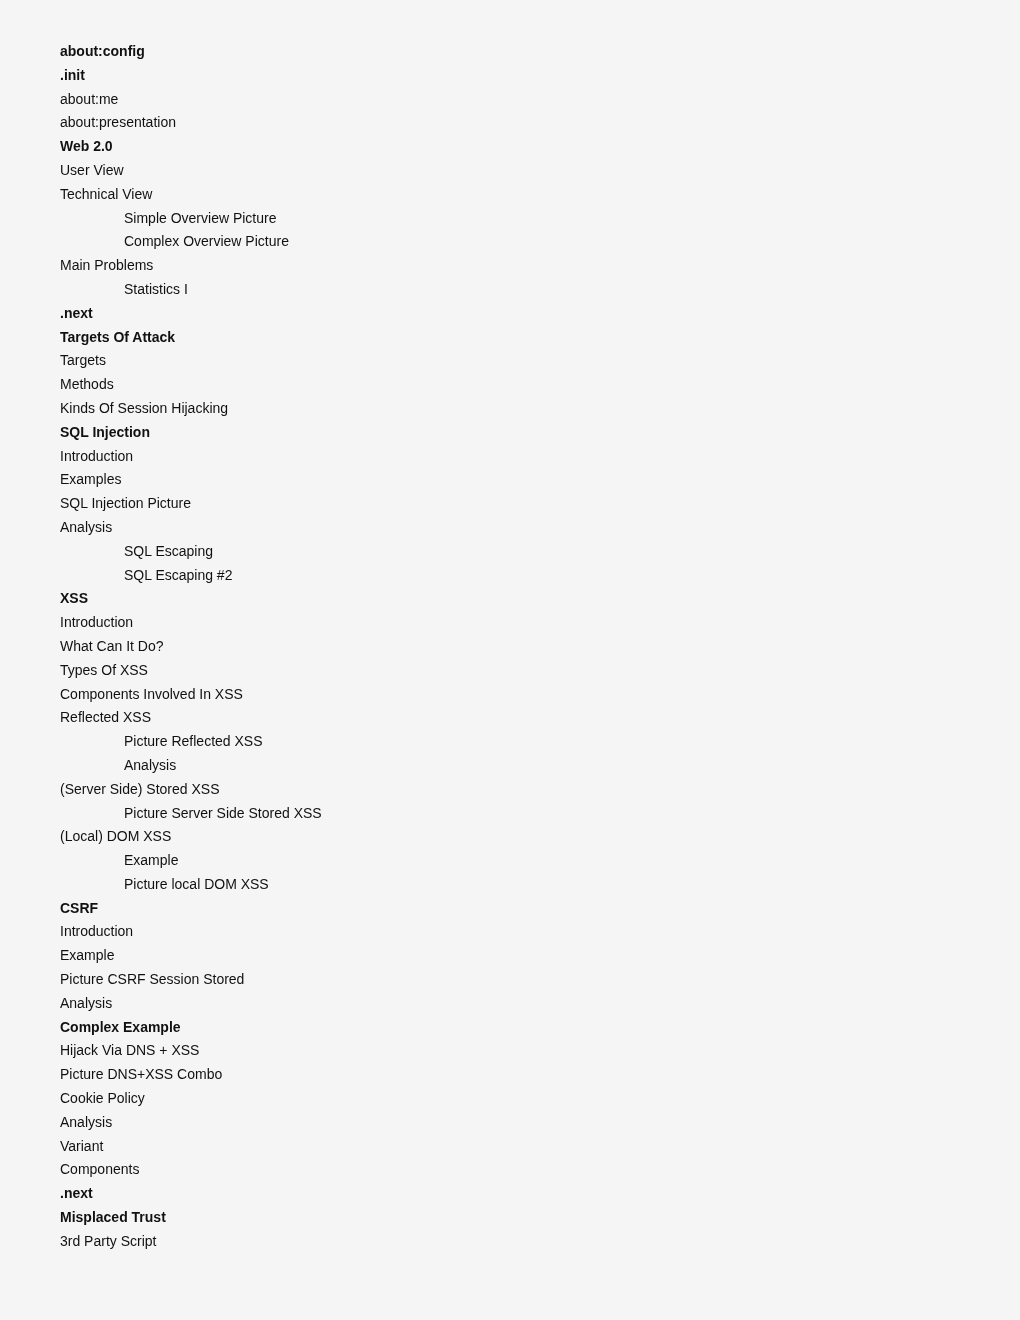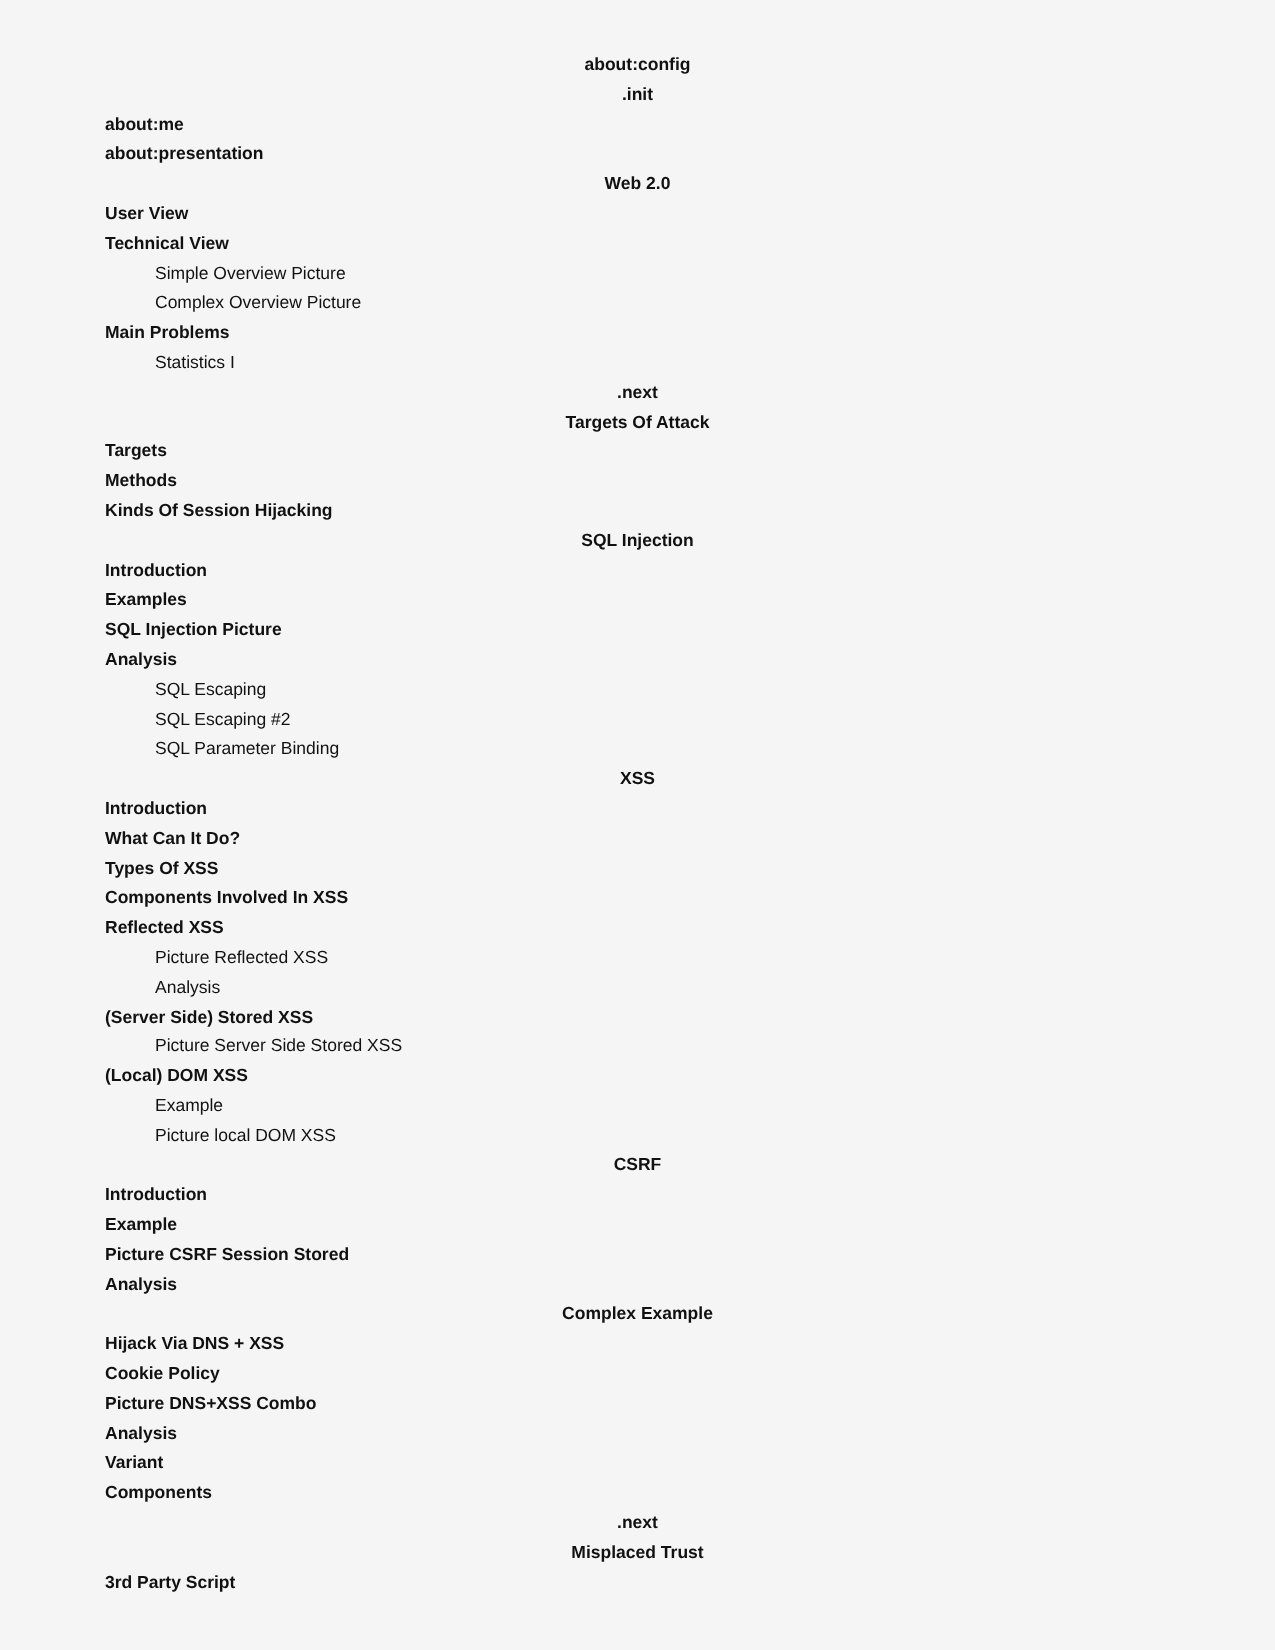--- a/index.html
+++ b/index.html
@@ -23,26 +23,24 @@
     }
 
     .item {
       display: block;
       white-space: nowrap;
     }
 
     .level-0 {
       font-weight: bold;
       margin-left: 0px;
-      text-align: center;
     }
 
     .level-1 {
-      font-weight: bold;
-      margin-left: 24px;
+      font-weight: normal;
     }
 
     .level-2 {
       font-weight: normal;
       margin-left: 64px;
     }
   </style>
 </head>
 <body>
 
@@ -63,42 +61,41 @@
     <span class="item level-1">Targets</span>
     <span class="item level-1">Methods</span>
     <span class="item level-1">Kinds Of Session Hijacking</span>
     <span class="item level-0">SQL Injection</span>
     <span class="item level-1">Introduction</span>
     <span class="item level-1">Examples</span>
     <span class="item level-1">SQL Injection Picture</span>
     <span class="item level-1">Analysis</span>
     <span class="item level-2">SQL Escaping</span>
     <span class="item level-2">SQL Escaping #2</span>
-    <span class="item level-2">SQL Parameter Binding</span>
     <span class="item level-0">XSS</span>
     <span class="item level-1">Introduction</span>
     <span class="item level-1">What Can It Do?</span>
     <span class="item level-1">Types Of XSS</span>
     <span class="item level-1">Components Involved In XSS</span>
     <span class="item level-1">Reflected XSS</span>
     <span class="item level-2">Picture Reflected XSS</span>
     <span class="item level-2">Analysis</span>
     <span class="item level-1">(Server Side) Stored XSS</span>
     <span class="item level-2">Picture Server Side Stored XSS</span>
     <span class="item level-1">(Local) DOM XSS</span>
     <span class="item level-2">Example</span>
     <span class="item level-2">Picture local DOM XSS</span>
     <span class="item level-0">CSRF</span>
     <span class="item level-1">Introduction</span>
     <span class="item level-1">Example</span>
     <span class="item level-1">Picture CSRF Session Stored</span>
     <span class="item level-1">Analysis</span>
     <span class="item level-0">Complex Example</span>
     <span class="item level-1">Hijack Via DNS + XSS</span>
+    <span class="item level-1">Picture DNS+XSS Combo</span>
     <span class="item level-1">Cookie Policy</span>
-    <span class="item level-1">Picture DNS+XSS Combo</span>
     <span class="item level-1">Analysis</span>
     <span class="item level-1">Variant</span>
     <span class="item level-1">Components</span>
     <span class="item level-0">.next</span>
     <span class="item level-0">Misplaced Trust</span>
     <span class="item level-1">3rd Party Script</span>
   </div>
 
 </body></html>

